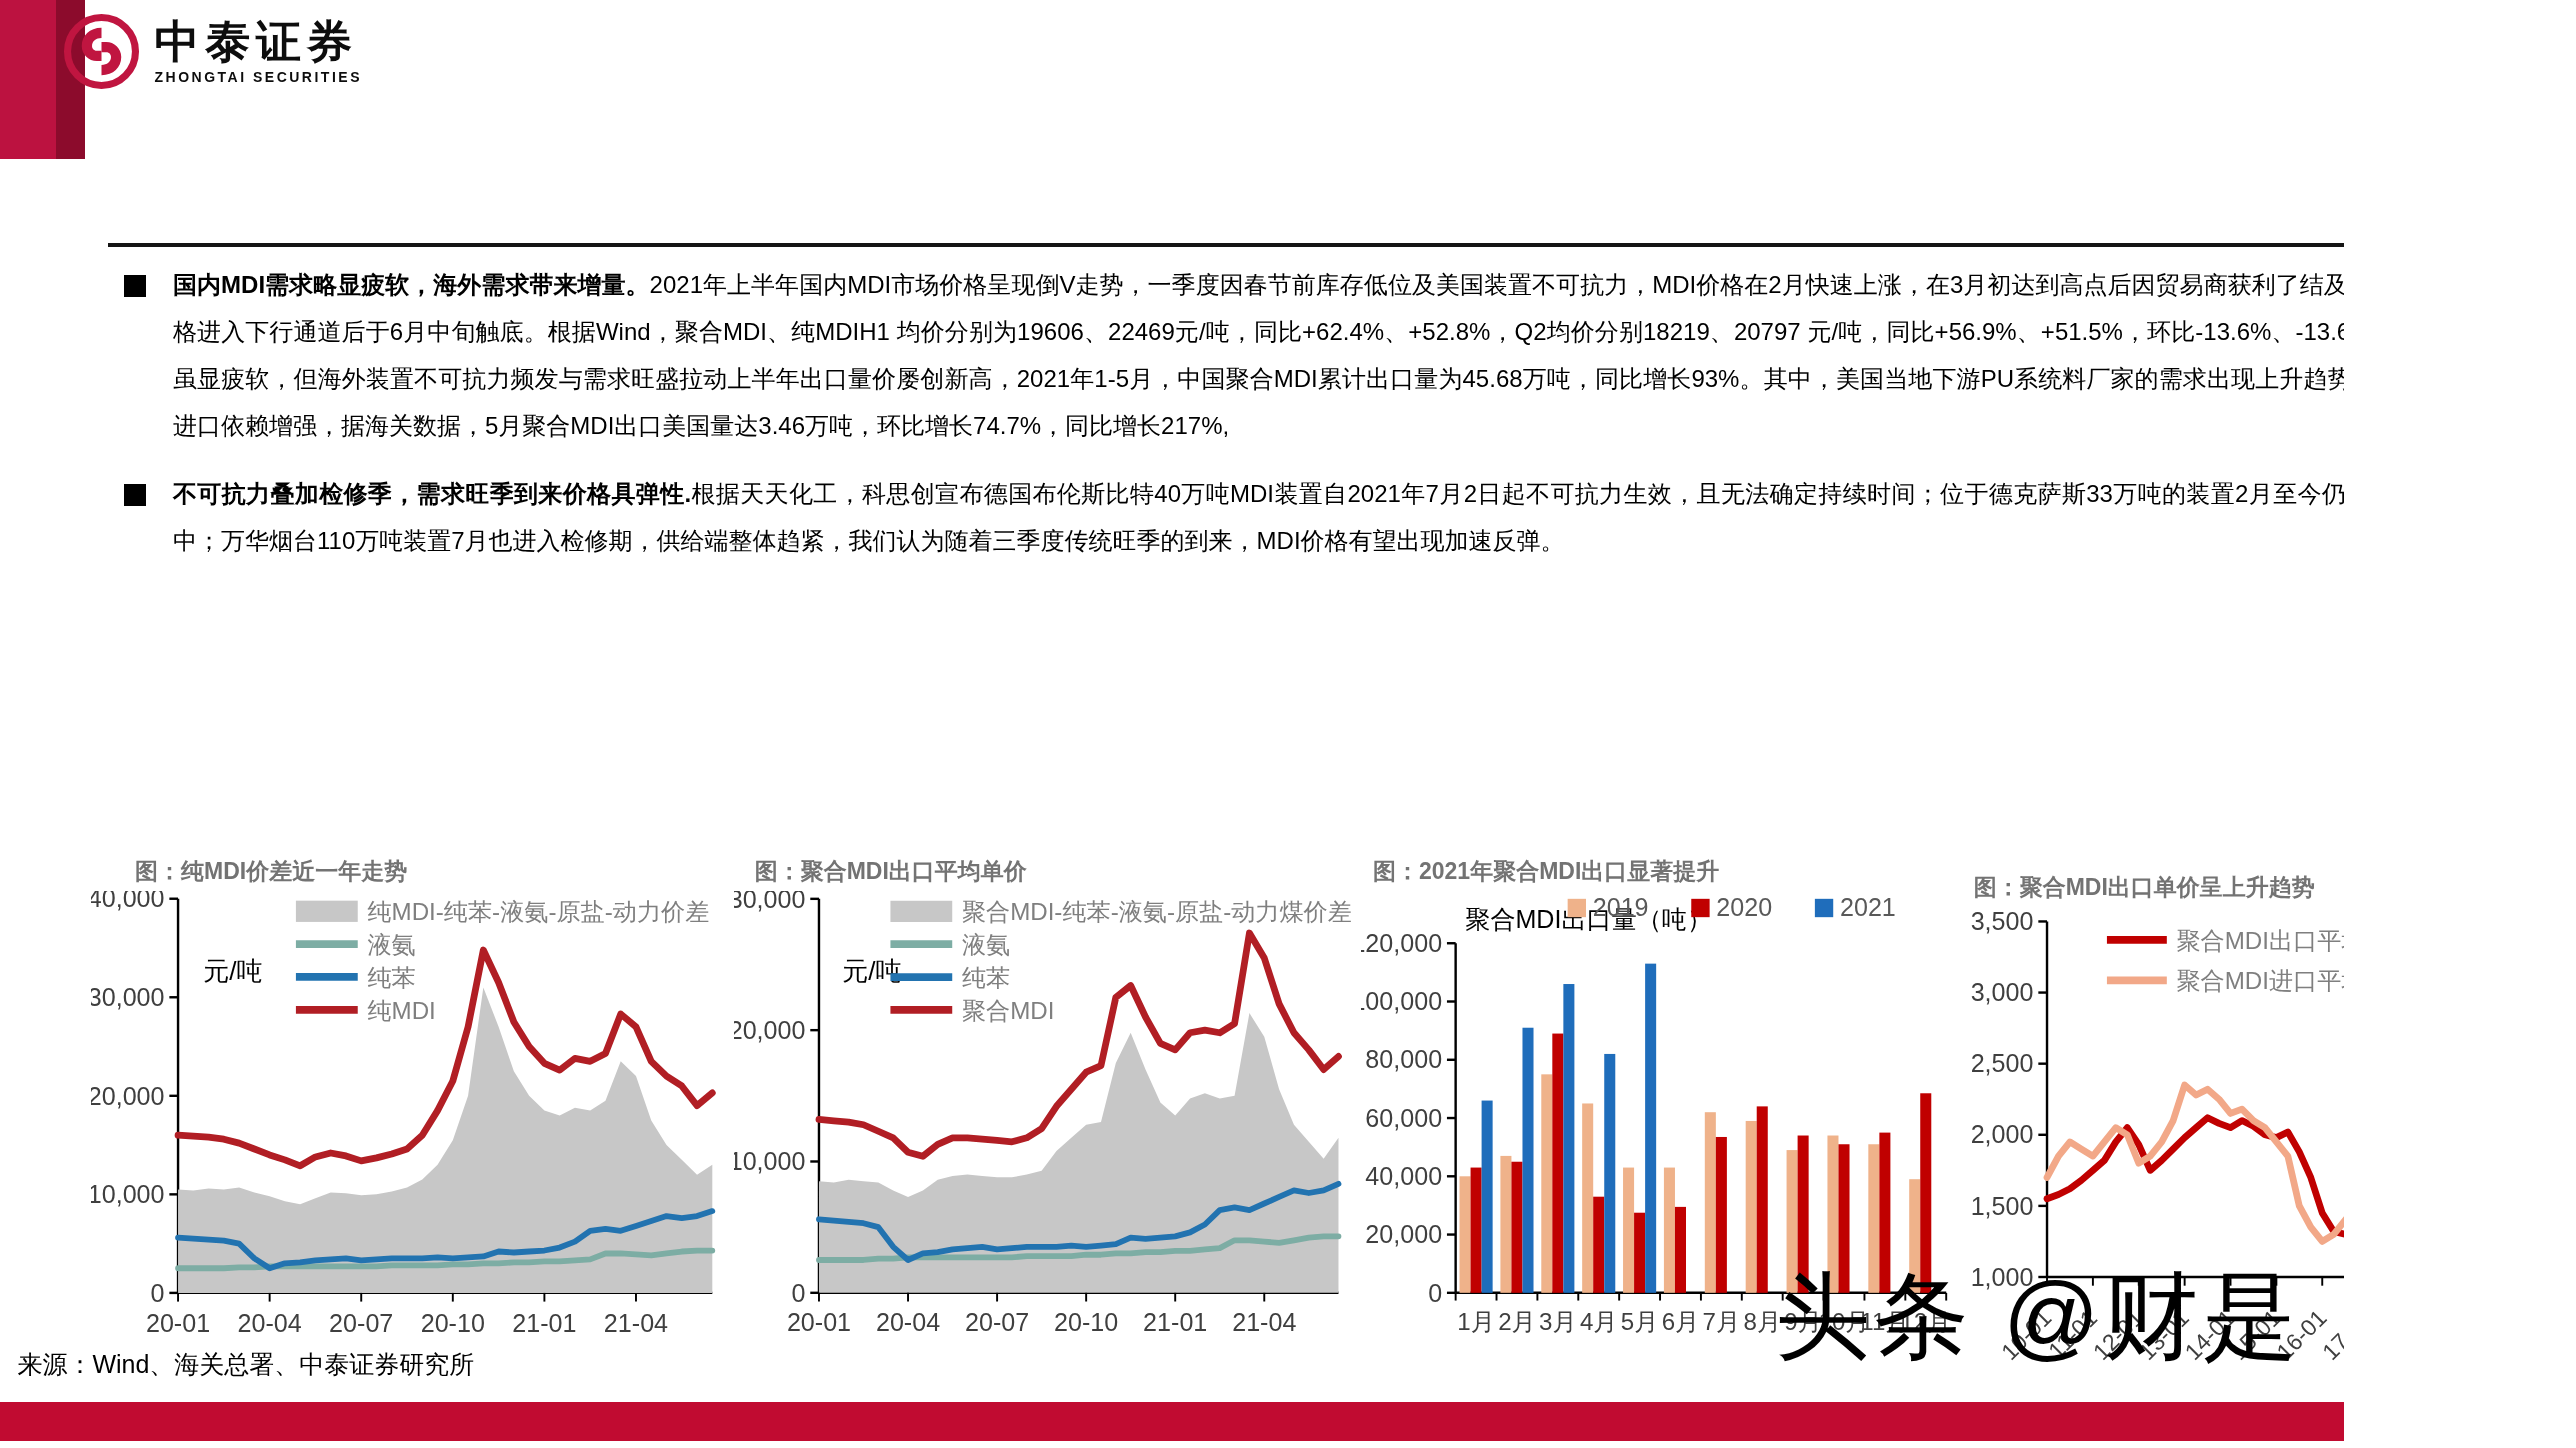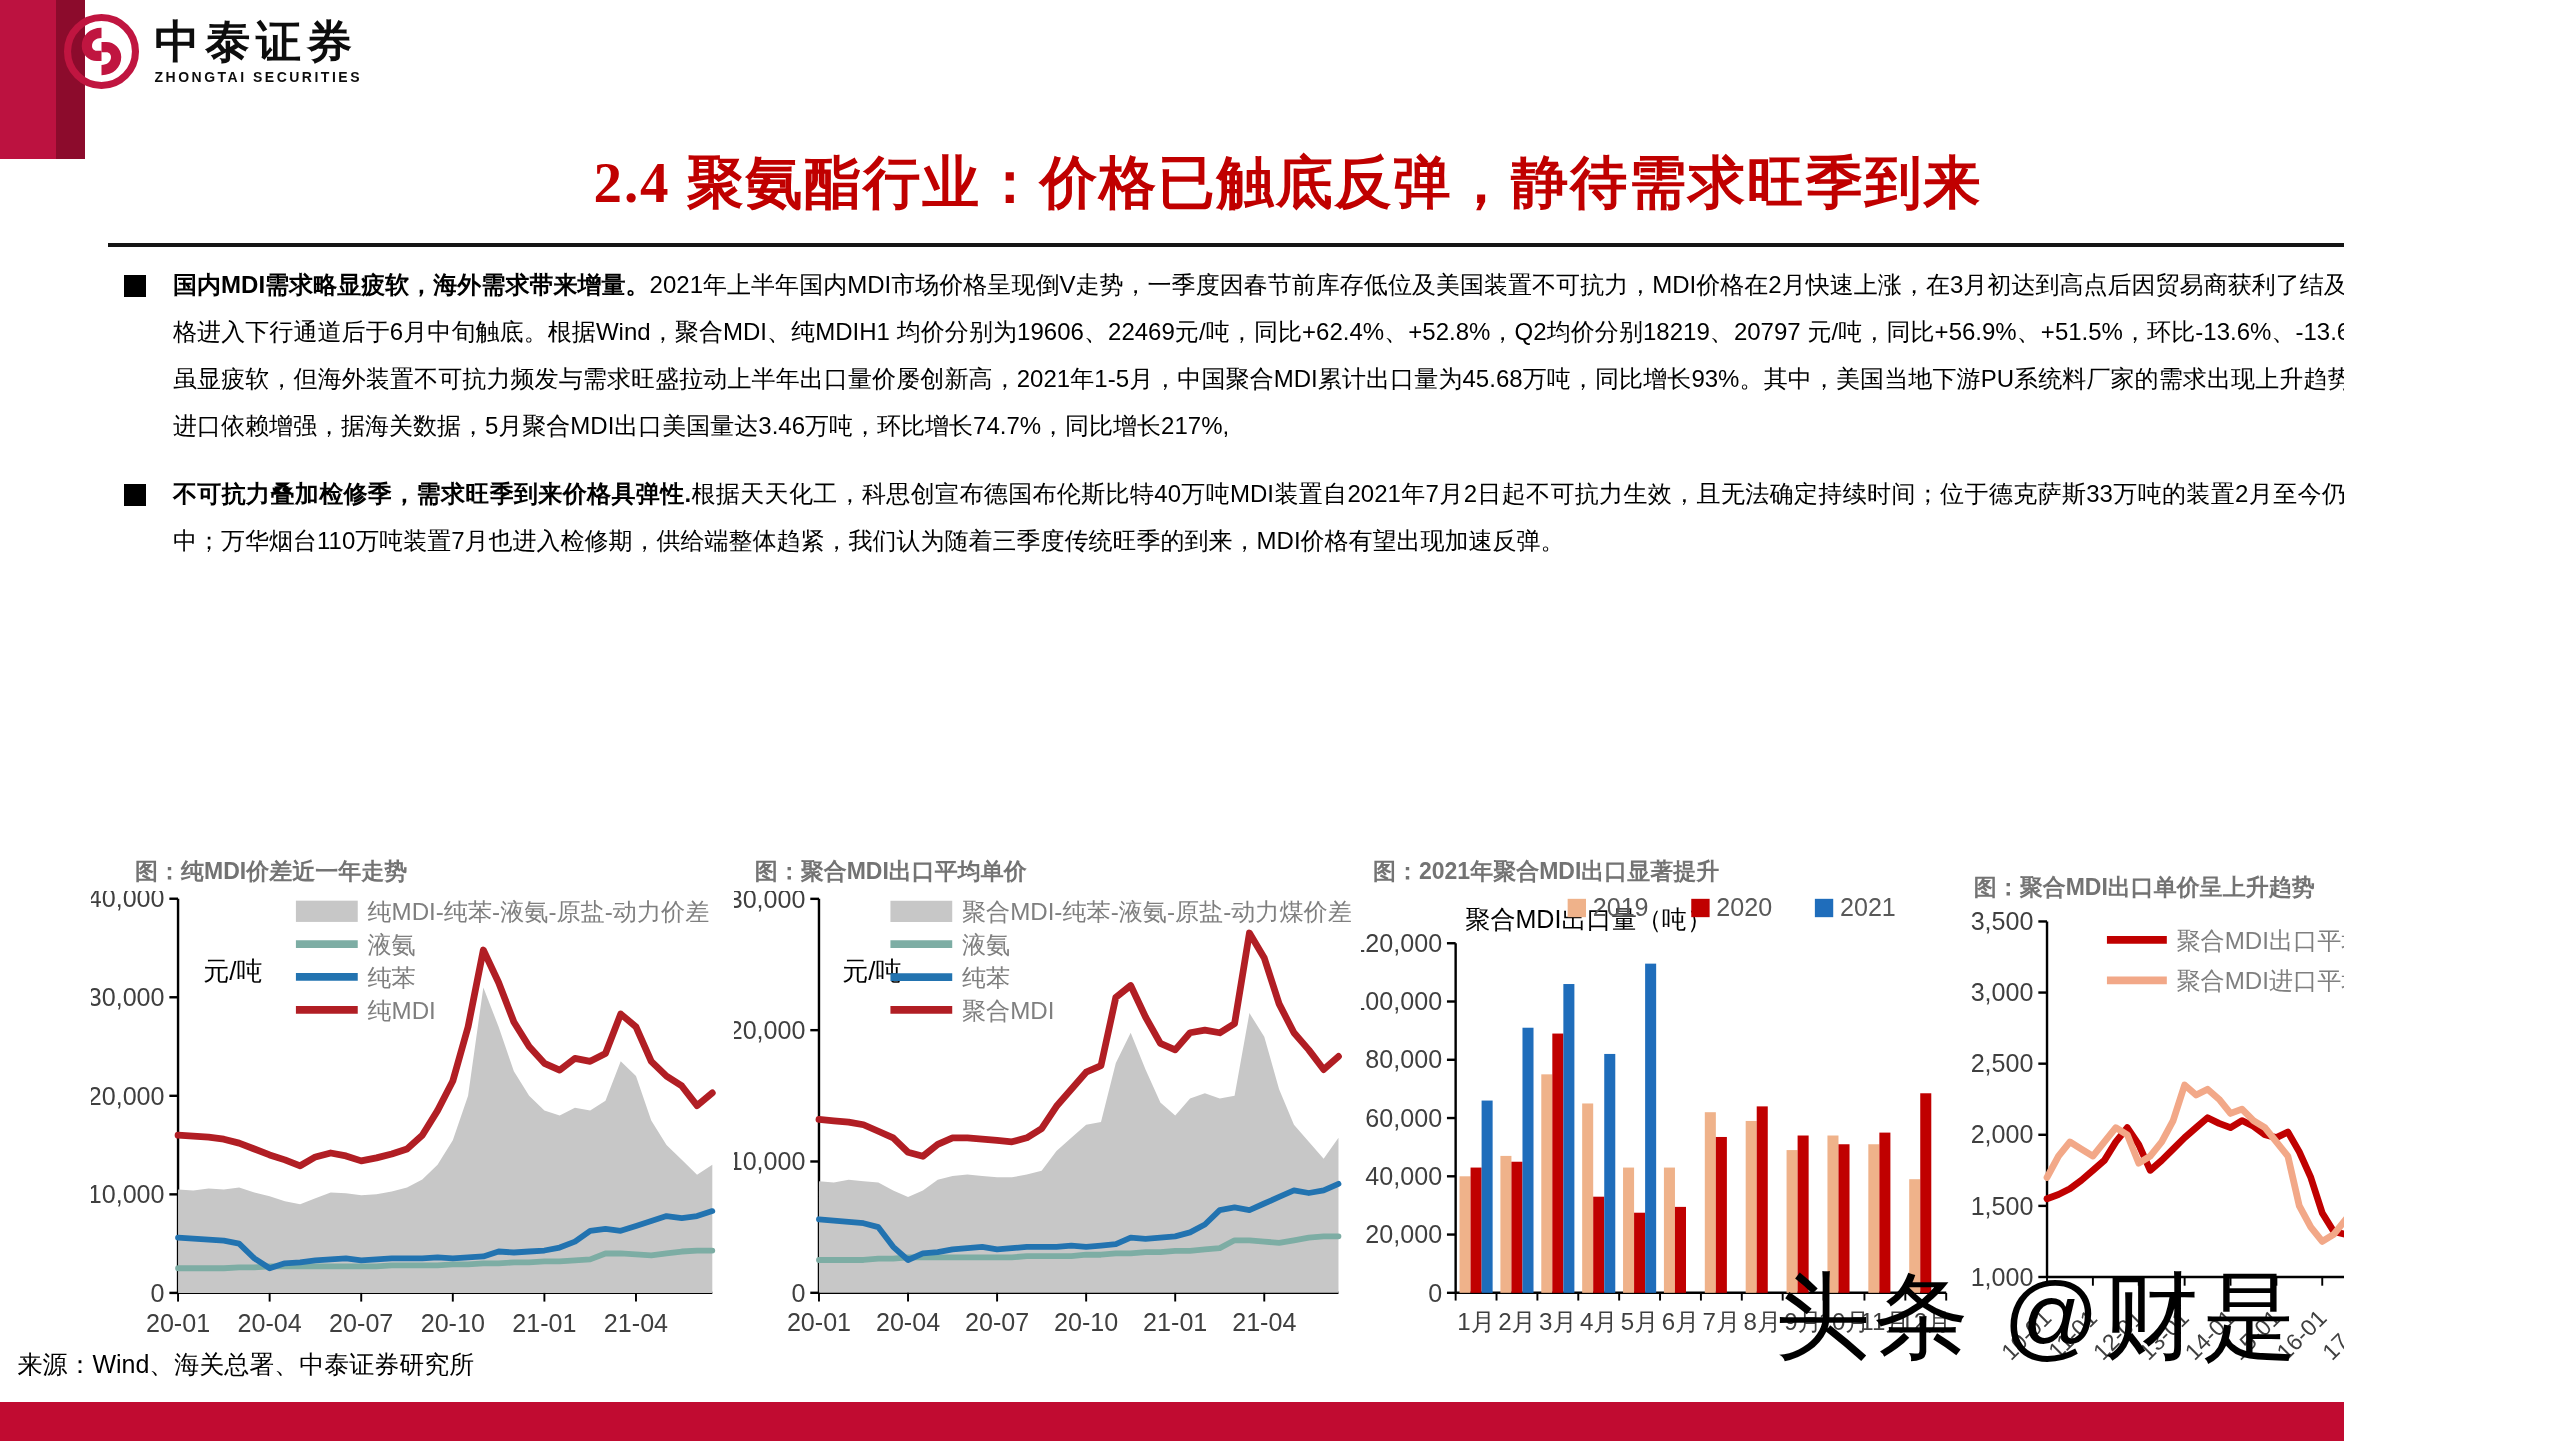--- a/index.html
+++ b/index.html
@@ -45,21 +45,20 @@
       <circle cx="50" cy="50" r="43" fill="none" stroke="#c01540" stroke-width="9"></circle>
       <path d="M50 20 c-15 0 -25 10 -25 23 c0 11 9 19 19 19 l6 0 l0 -13 l-6 0 c-4 0 -6 -3 -6 -6 c0 -6 5 -10 12 -10 z" fill="#c01540"></path>
       <path d="M50 80 c15 0 25 -10 25 -23 c0 -11 -9 -19 -19 -19 l-6 0 l0 13 l6 0 c4 0 6 3 6 6 c0 6 -5 10 -12 10 z" fill="#c01540"></path>
     </svg>
     <div class="logo-text">
       <div class="logo-name">中泰证券</div>
       <div class="logo-sub">ZHONGTAI SECURITIES</div>
     </div>
   </div>
 
-  <div class="page-title">2.4 聚氨酯行业：价格已触底反弹，静待需求旺季到来</div>
   <div class="rule"></div>
 
   <div class="content">
     <div class="bullet">
       <span class="marker"></span>
       <div class="btext"><span class="lead">国内MDI需求略显疲软，海外需求带来增量。</span><span>2021年上半年国内MDI市场价格呈现倒V走势，一季度因春节前库存低位及美国装置不可抗力，MDI价格在2月快速上涨，在3月初达到高点后因贸易商获利了结及需求偏弱，价格进入下行通道后于6月中旬触底。根据Wind，聚合MDI、纯MDIH1 均价分别为19606、22469元/吨，同比+62.4%、+52.8%，Q2均价分别18219、20797 元/吨，同比+56.9%、+51.5%，环比-13.6%、-13.6%。国内价格虽显疲软，但海外装置不可抗力频发与需求旺盛拉动上半年出口量价屡创新高，2021年1-5月，中国聚合MDI累计出口量为45.68万吨，同比增长93%。其中，美国当地下游PU系统料厂家的需求出现上升趋势，对中国MDI进口依赖增强，据海关数据，5月聚合MDI出口美国量达3.46万吨，环比增长74.7%，同比增长217%,</span></div>
     </div>
     <div class="bullet">
       <span class="marker"></span>
       <div class="btext"><span class="lead">不可抗力叠加检修季，需求旺季到来价格具弹性.</span><span>根据天天化工，科思创宣布德国布伦斯比特40万吨MDI装置自2021年7月2日起不可抗力生效，且无法确定持续时间；位于德克萨斯33万吨的装置2月至今仍处于不可抗力中；万华烟台110万吨装置7月也进入检修期，供给端整体趋紧，我们认为随着三季度传统旺季的到来，MDI价格有望出现加速反弹。</span></div>

